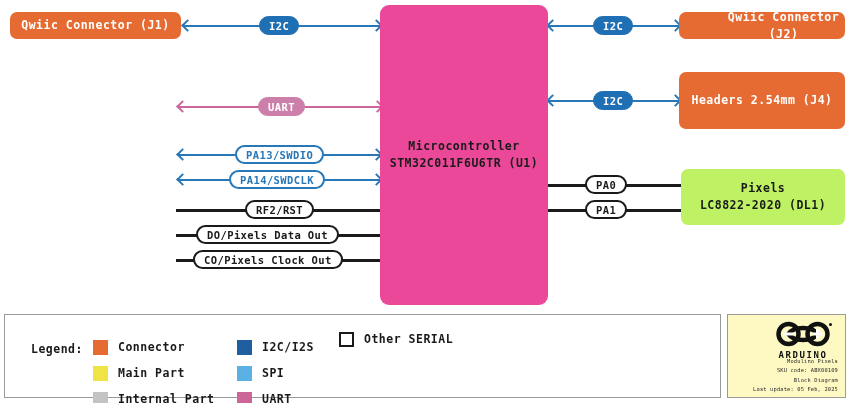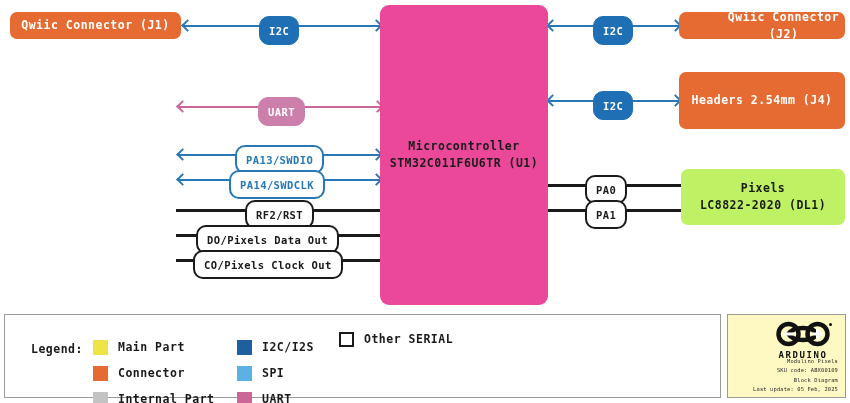--- a/index.html
+++ b/index.html
@@ -59,21 +59,21 @@
   .arrow.left  { transform: rotate(45deg); }
   .arrow.right { transform: rotate(225deg); }
 
   
   .pill {
     position: absolute;
     box-sizing: border-box;
     display: flex;
     align-items: center;
     justify-content: center;
-    height: 29px;
+    height: 19px;
     border-radius: 10px;
     font-size: 10.5px;
     font-weight: bold;
     letter-spacing: 0.4px;
     white-space: nowrap;
     padding: 0 9px;
   }
   .pill.i2c {
     background: #1f6fb4;
     color: #ffffff;
@@ -252,26 +252,26 @@
   <div class="pill plain" style="left:585px; top:175px;">PA0</div>
 
   <div class="pill plain" style="left:585px; top:200px;">PA1</div>
 
   <div id="legend-panel">
 
     <div id="legend-title">Legend:</div>
 
     <div class="legend-col" style="left:88px; top:20px;">
       <div class="legend-item">
+        <span class="swatch" style="background:#e56b32;"></span>
+        <span class="legend-label">Connector</span>
+      </div>
+      <div class="legend-item">
         <span class="swatch" style="background:#efe446;"></span>
         <span class="legend-label">Main Part</span>
-      </div>
-      <div class="legend-item">
-        <span class="swatch" style="background:#e56b32;"></span>
-        <span class="legend-label">Connector</span>
       </div>
       <div class="legend-item">
         <span class="swatch" style="background:#c3c3c3;"></span>
         <span class="legend-label">Internal Part</span>
       </div>
     </div>
 
     <div class="legend-col" style="left:232px; top:20px;">
       <div class="legend-item">
         <span class="swatch" style="background:#1f5fa0;"></span>

